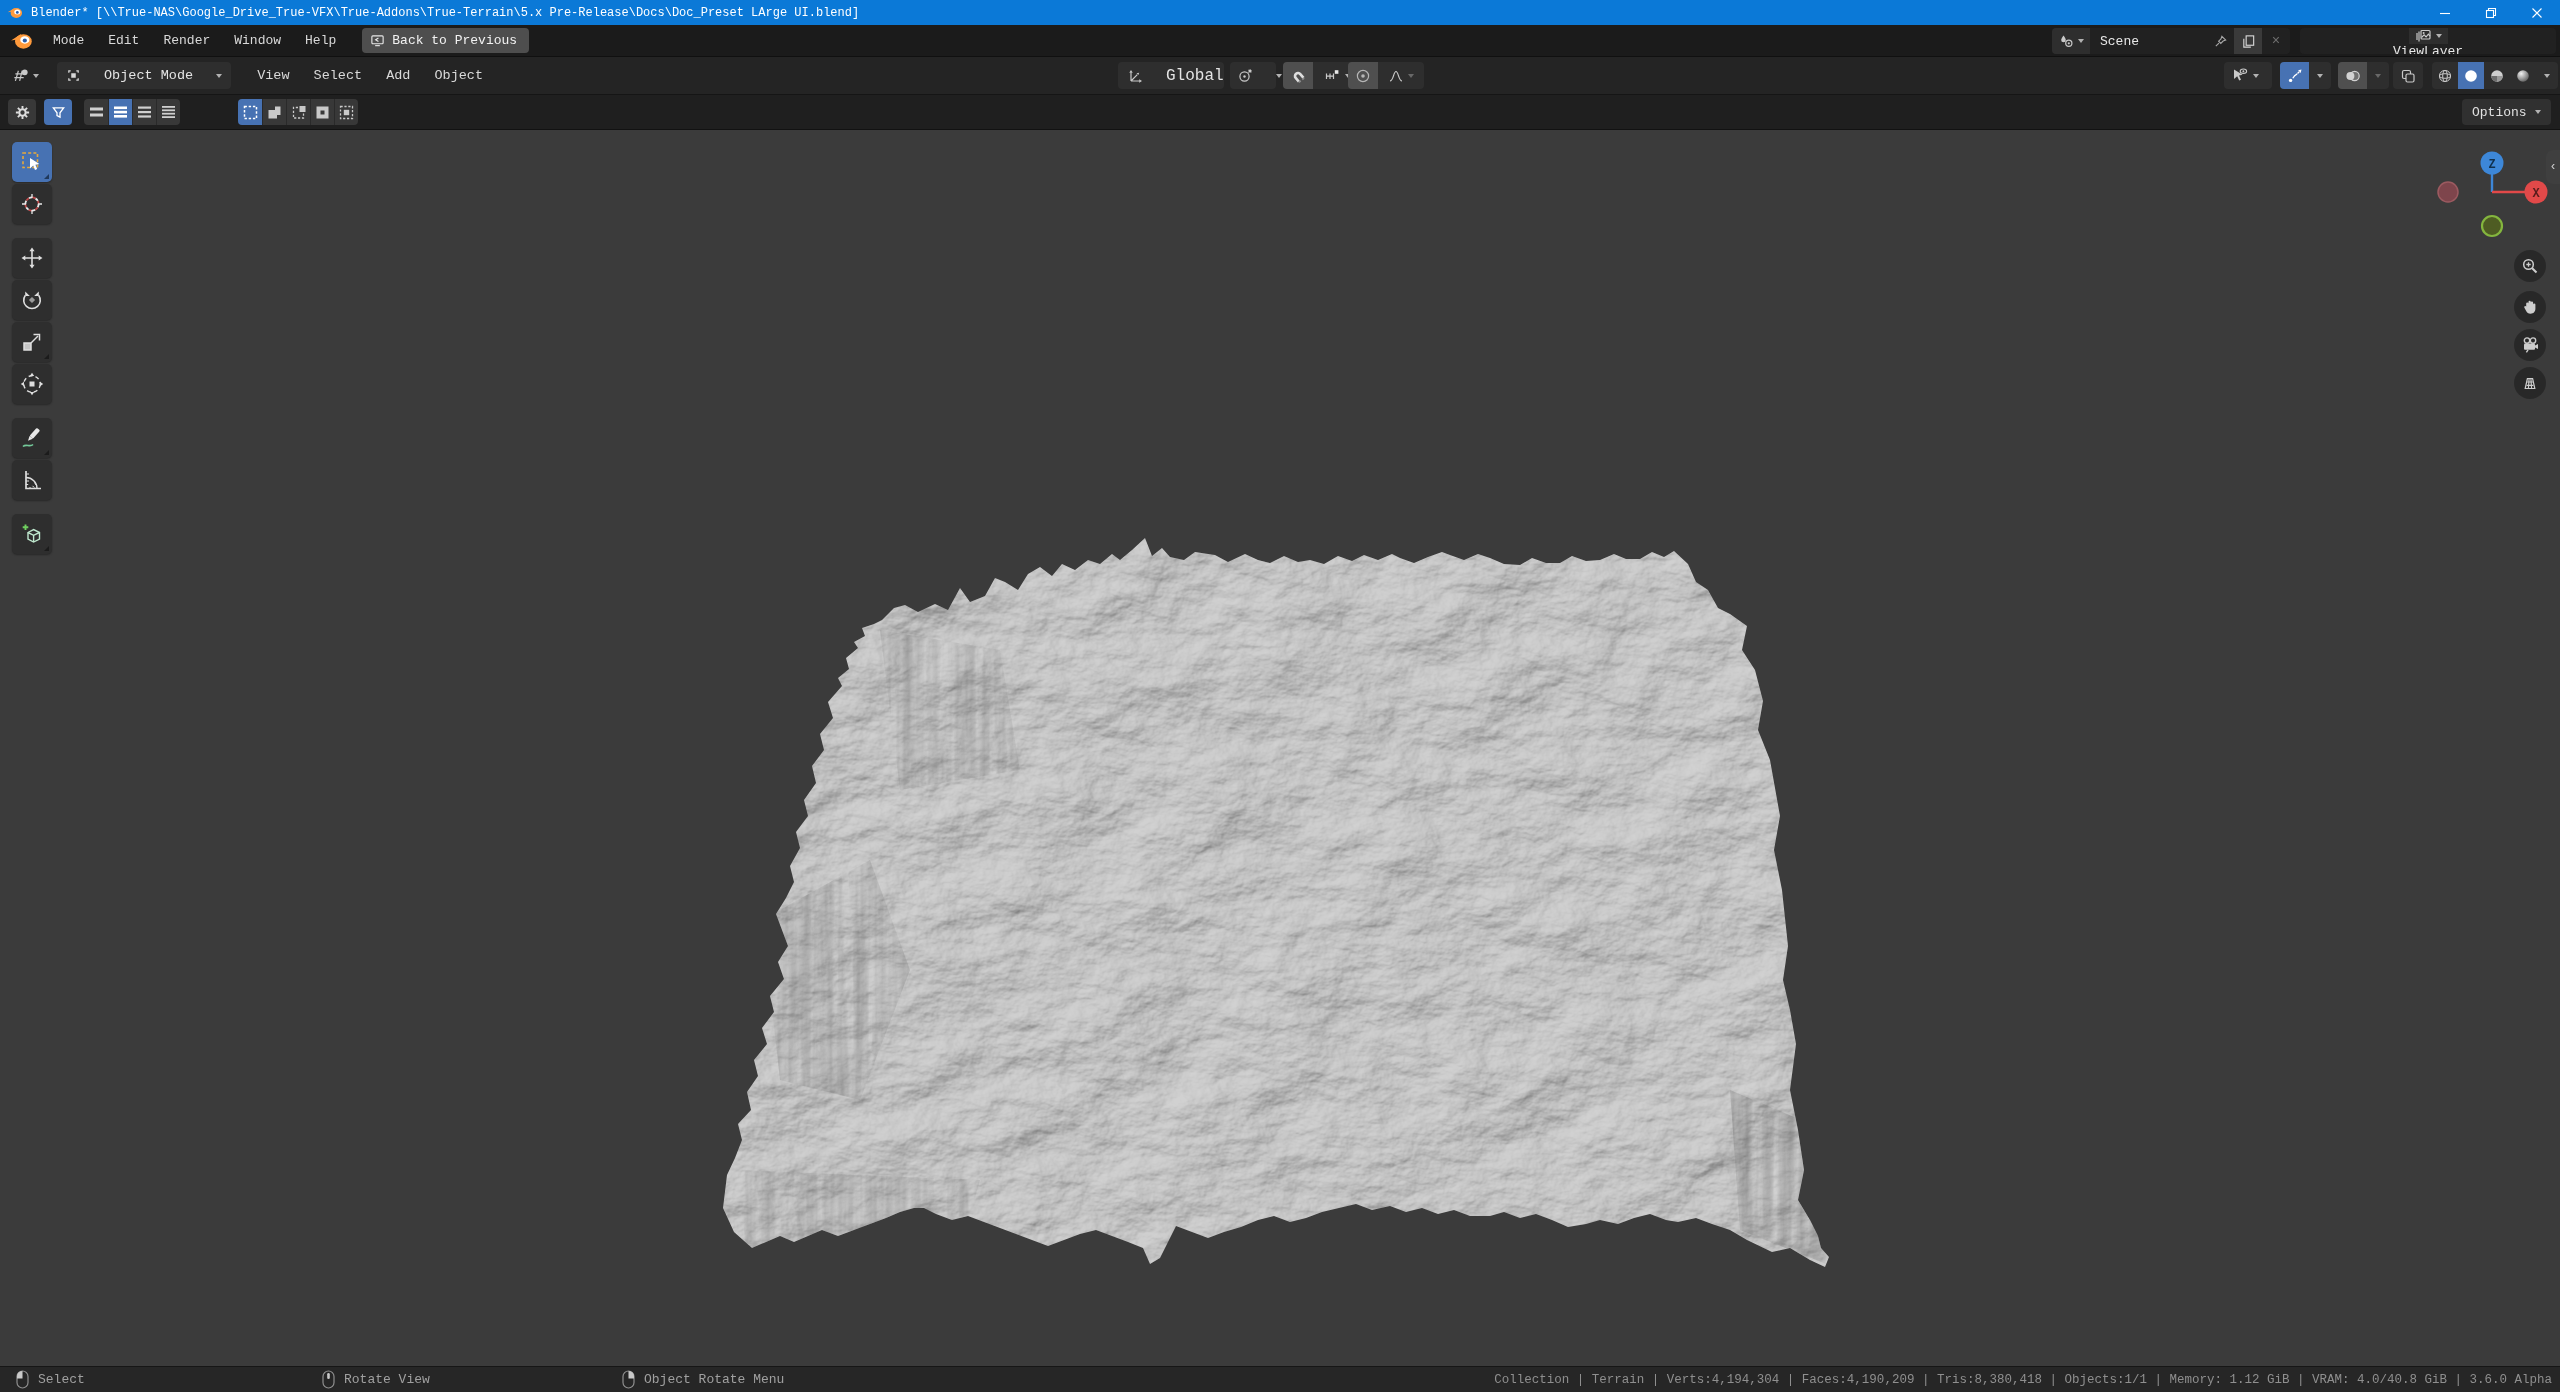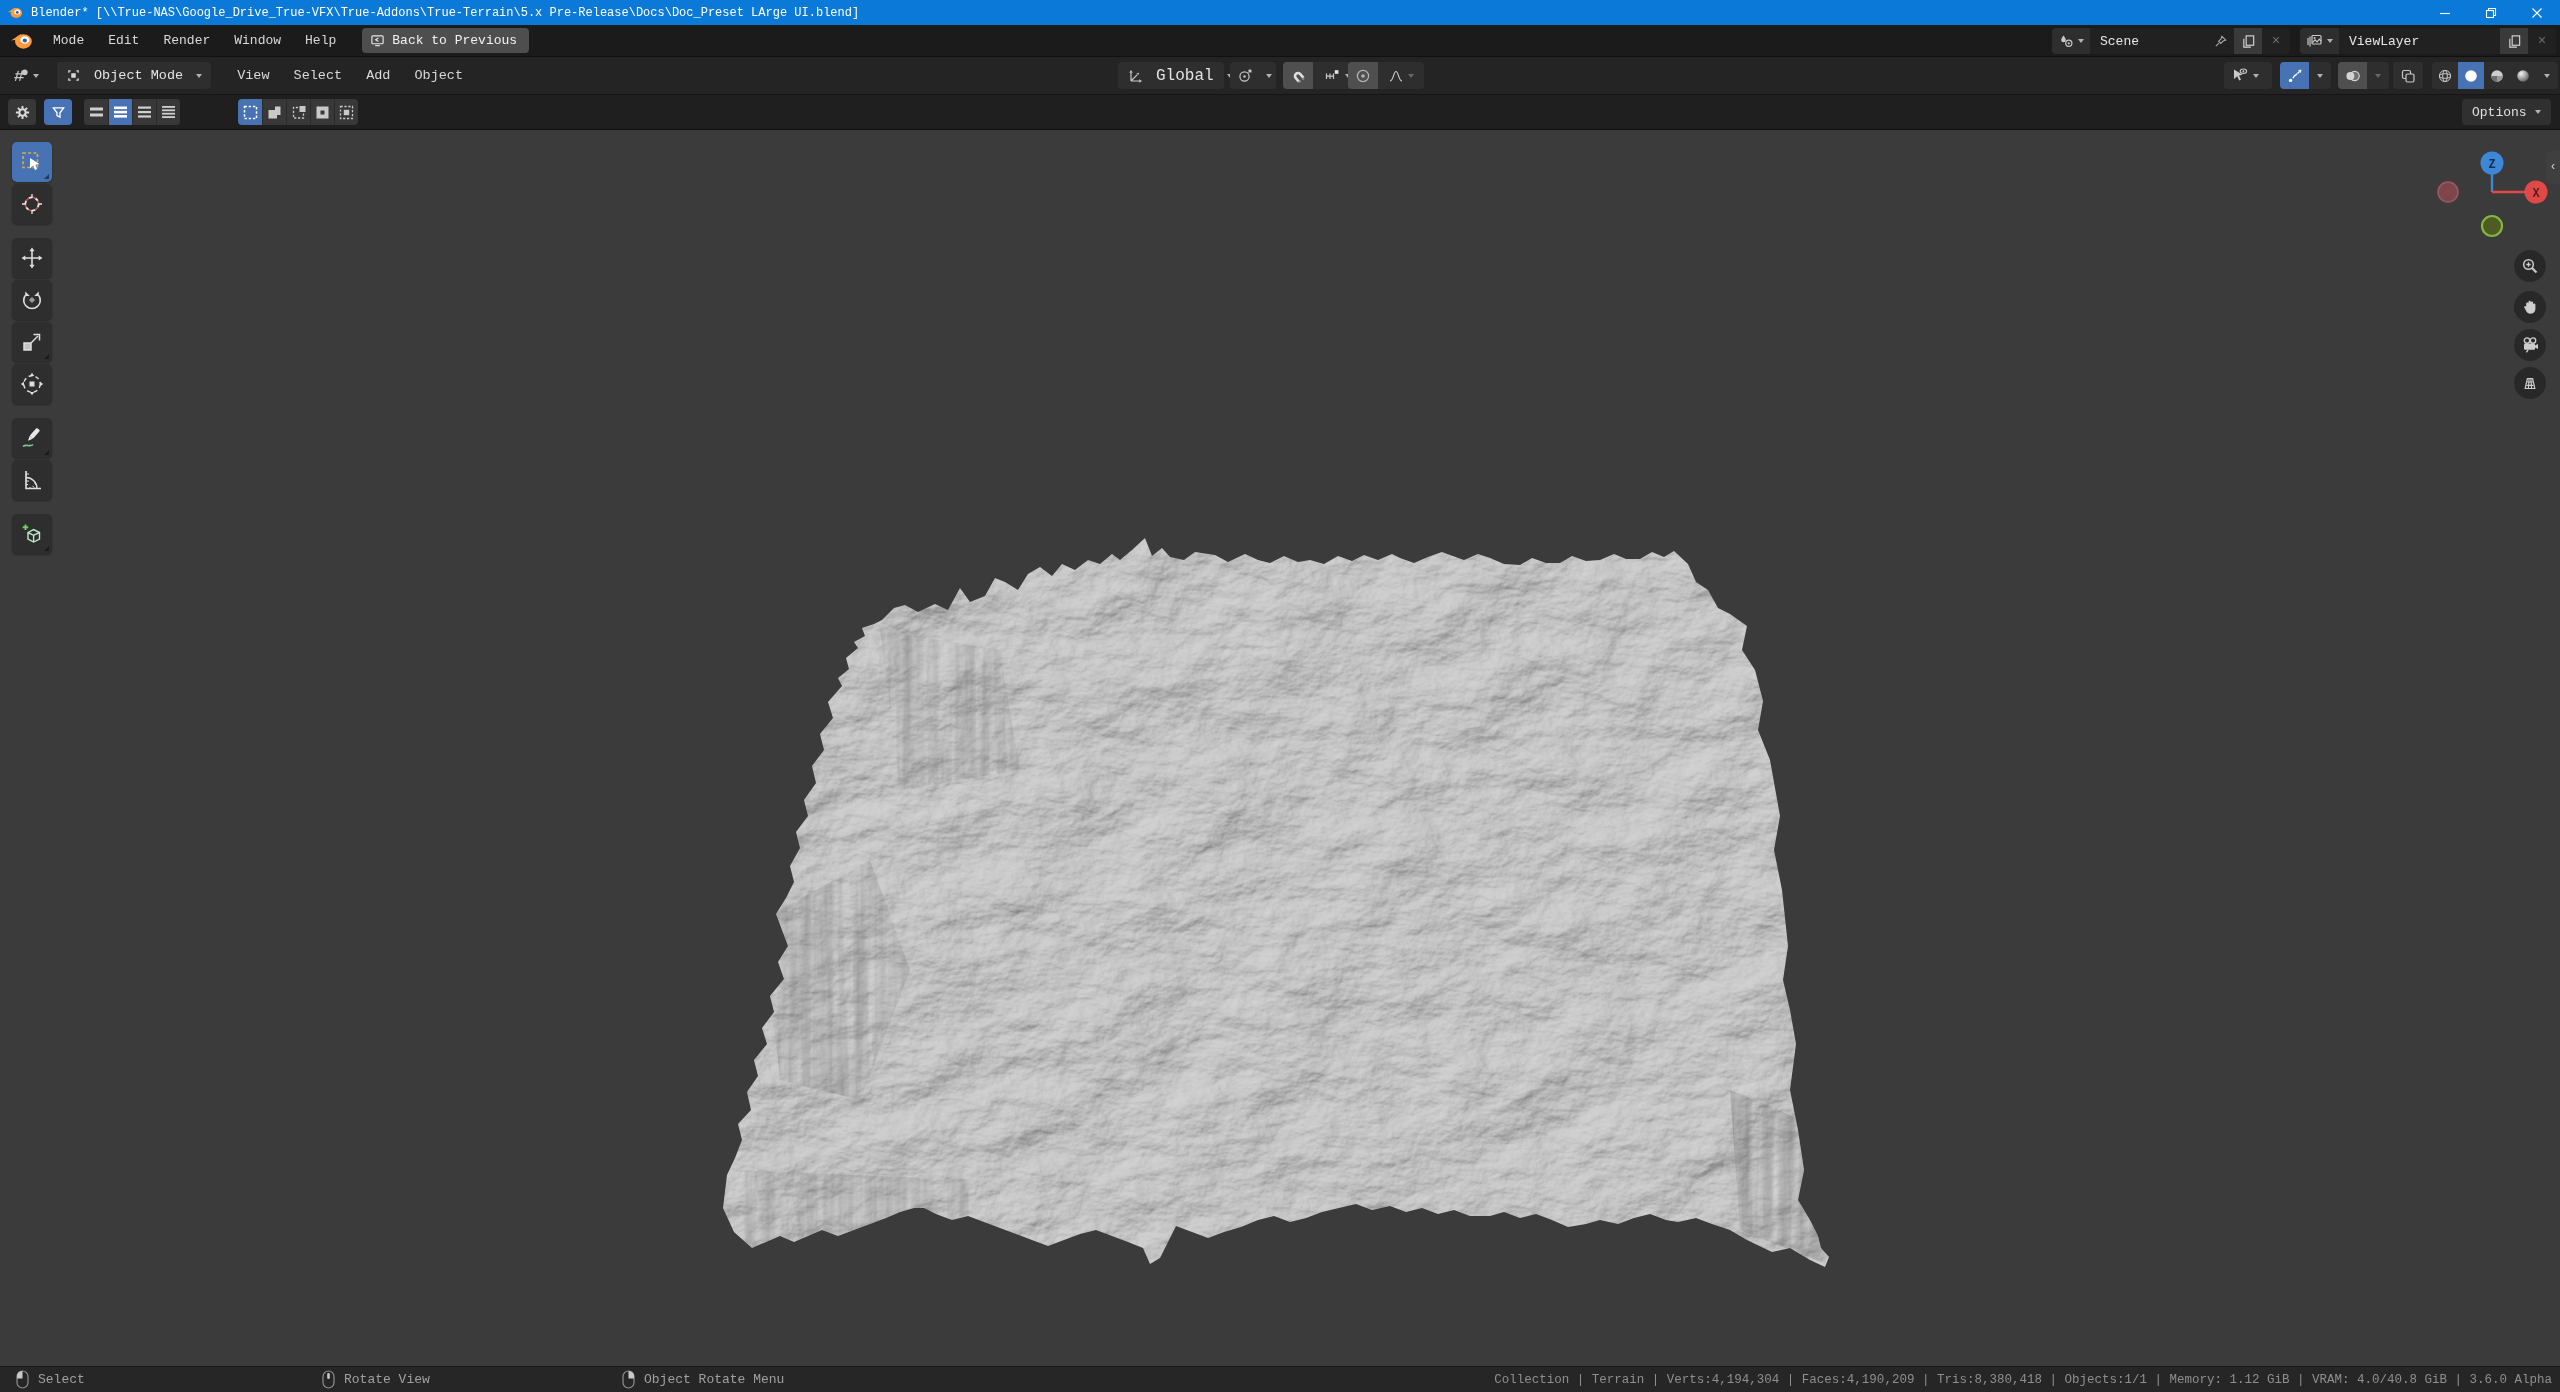--- a/index.html
+++ b/index.html
@@ -20,21 +20,21 @@
   .viewport{position:absolute;left:0;top:130px;width:2560px;height:1236px;background:#3b3b3b;}
   .statusbar{position:absolute;left:0;top:1366px;width:2560px;height:26px;background:#262626;
              border-top:1px solid #161616;display:flex;align-items:center;font-size:13px;color:#a0a0a0;}
 
   
   .menu-item{padding:0 12px;color:#d9d9d9;cursor:default;}
   .chev{width:0;height:0;border-left:3.5px solid transparent;border-right:3.5px solid transparent;
         border-top:4.5px solid #b2b2b2;display:inline-block;}
   .chev.dim{border-top-color:#686868;}
   .dd{background:#2e2e2e;border-radius:4px;height:27px;display:flex;align-items:center;
-      gap:13px;padding:0 9px;color:#e4e4e4;}
+      gap:23px;padding:0 9px;color:#e4e4e4;}
   .seg{display:flex;border-radius:4px;overflow:hidden;height:27px;}
   .seg>*{display:flex;align-items:center;justify-content:center;background:#2e2e2e;}
   .on-gray{background:#4f4f4f !important;}
   .on-blue{background:#4772b3 !important;color:#fff;}
   .ic{display:block;}
 
   
   .tb-title{margin-left:8px;white-space:nowrap;}
   .tb-controls{margin-left:auto;display:flex;height:25px;}
   .tb-btn{width:46px;height:25px;display:flex;align-items:center;justify-content:center;color:#fff;}
@@ -172,21 +172,21 @@
             <rect x="5.5" y="2" width="8" height="10"></rect>
               <path d="M3,5 V14 H10.5"></path>
             </svg>
         </span>
       </div>
       <div class="mini">
         <span style="color:#6f6f6f;font-size:14px">×</span>
       </div>
     </div>
 
-    <div class="idblock" style="left:2300px;width:256px;">
+    <div class="idblock" style="left:2300px;width:256px;flex-direction:column;">
       <div class="icseg">
         <span>
           <svg class="ic" width="17" height="16" viewBox="0 0 17 16" fill="none" stroke="#c9c9c9" stroke-width="1.2">
             <path d="M2,12 V5 M4,13.5 V3.5"></path>
             <rect x="6" y="2.5" width="9" height="8.5" rx="1"></rect>
             <circle cx="8.6" cy="5" r="1" fill="#c9c9c9" stroke="none"></circle>
             <path d="M6.5,9.5 l2.6,-2.6 2,2 2.3,-2.8 1.6,2" stroke-width="1.1"></path>
             </svg>
         </span>
         <span class="chev"></span>

